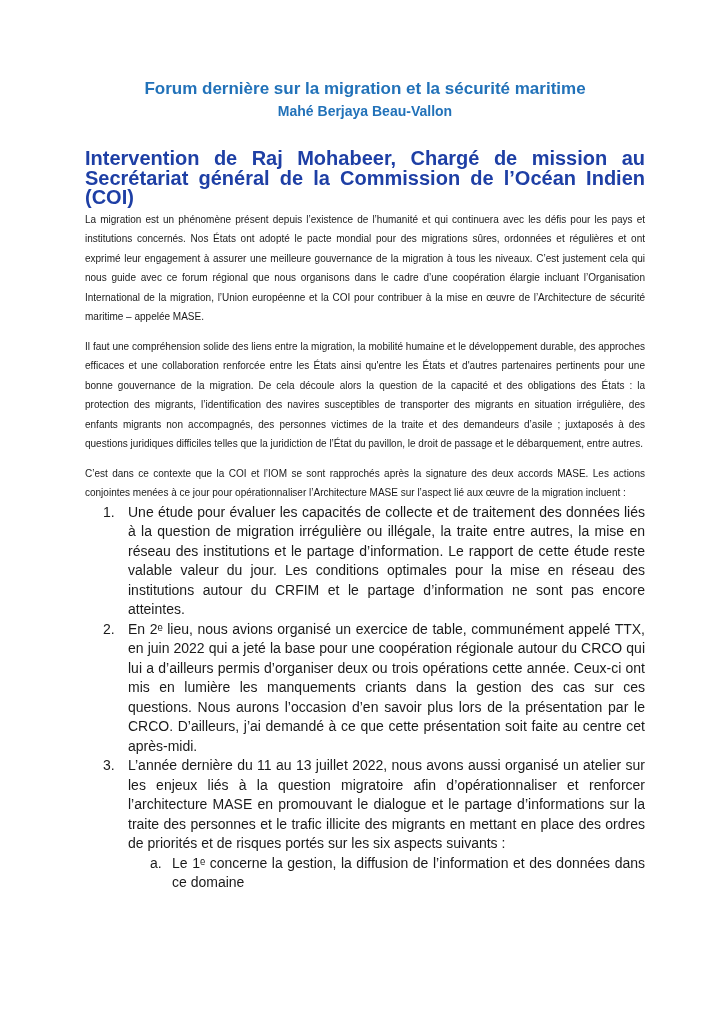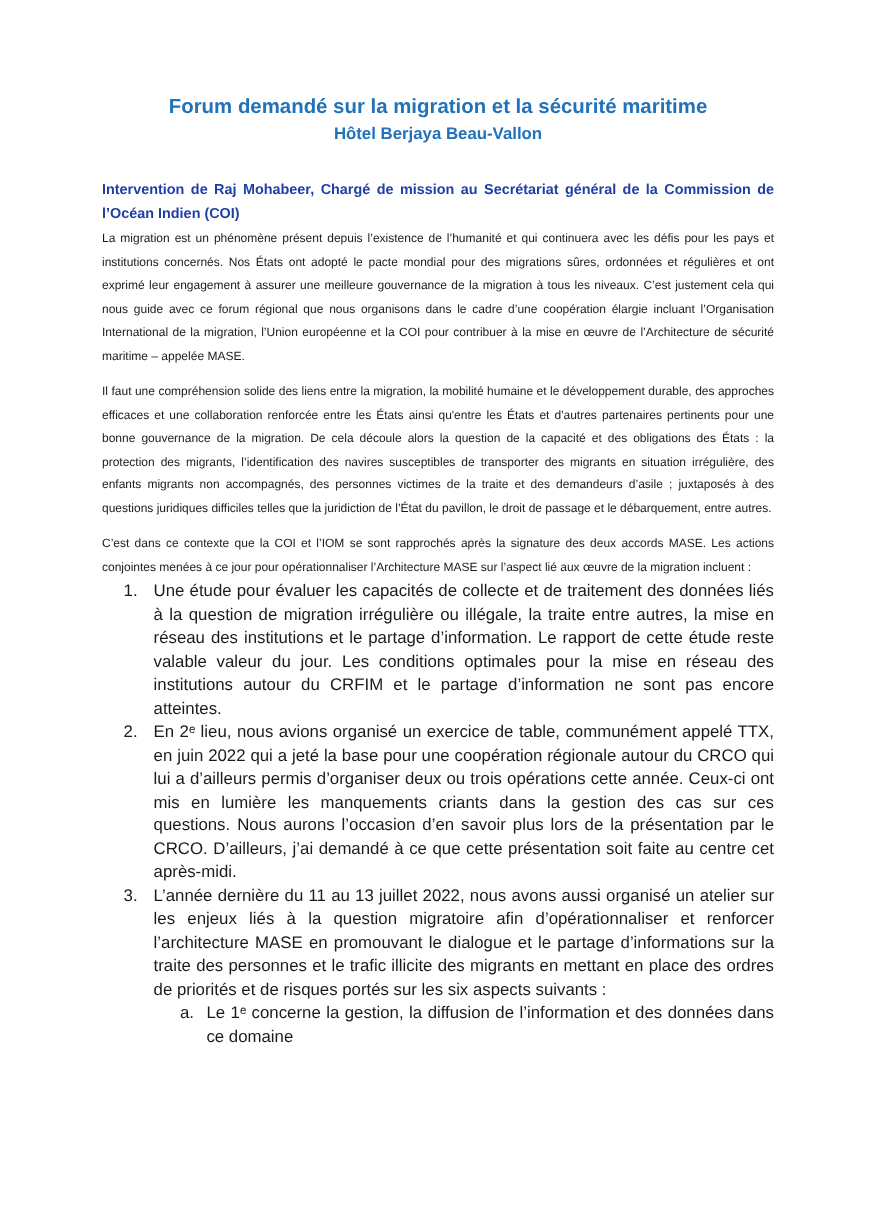--- a/index.html
+++ b/index.html
@@ -32,21 +32,21 @@
   .doc-subtitle {
     text-align: center;
     font-size: 14px;
     font-weight: bold;
     line-height: 19px;
     color: #2272B9;
     margin: 0;
   }
   .speaker-heading {
     margin-top: 28px;
-    font-size: 12px;
+    font-size: 20px;
     font-weight: bold;
     line-height: 19.5px;
     color: #1E3FA5;
     text-align: justify;
   }
   .body-para {
     margin-top: 2px;
     font-size: 10px;
     line-height: 19.5px;
     text-align: justify;
@@ -71,23 +71,23 @@
   .sub-row .marker {
     width: 22px;
     margin-left: 65px;
   }
 </style>
 </head>
 <body>
 
 <div class="page">
 
-  <h1 class="doc-title">Forum demandé sur la migration et la sécurité maritime</h1>
+  <h1 class="doc-title">Forum dernière sur la migration et la sécurité maritime</h1>
 
-  <p class="doc-subtitle">Hôtel Berjaya Beau-Vallon</p>
+  <p class="doc-subtitle">Mahé Berjaya Beau-Vallon</p>
 
 
   <div class="speaker-heading">Intervention de Raj Mohabeer, Chargé de mission au Secrétariat général de la Commission de l’Océan Indien (COI)</div>
 
   <p class="body-para">La migration est un phénomène présent depuis l’existence de l’humanité et qui continuera avec les défis pour les pays et institutions concernés. Nos États ont adopté le pacte mondial pour des migrations sûres, ordonnées et régulières et ont exprimé leur engagement à assurer une meilleure gouvernance de la migration à tous les niveaux. C’est justement cela qui nous guide avec ce forum régional que nous organisons dans le cadre d’une coopération élargie incluant l’Organisation International de la migration, l’Union européenne et la COI pour contribuer à la mise en œuvre de l’Architecture de sécurité maritime – appelée MASE.</p>
 
   <p class="body-para">Il faut une compréhension solide des liens entre la migration, la mobilité humaine et le développement durable, des approches efficaces et une collaboration renforcée entre les États ainsi qu'entre les États et d'autres partenaires pertinents pour une bonne gouvernance de la migration. De cela découle alors la question de la capacité et des obligations des États : la protection des migrants, l’identification des navires susceptibles de transporter des migrants en situation irrégulière, des enfants migrants non accompagnés, des personnes victimes de la traite et des demandeurs d’asile ; juxtaposés à des questions juridiques difficiles telles que la juridiction de l’État du pavillon, le droit de passage et le débarquement, entre autres.</p>
 
   <p class="body-para no-gap-after">C’est dans ce contexte que la COI et l’IOM se sont rapprochés après la signature des deux accords MASE. Les actions conjointes menées à ce jour pour opérationnaliser l’Architecture MASE sur l’aspect lié aux œuvre de la migration incluent :</p>
 

